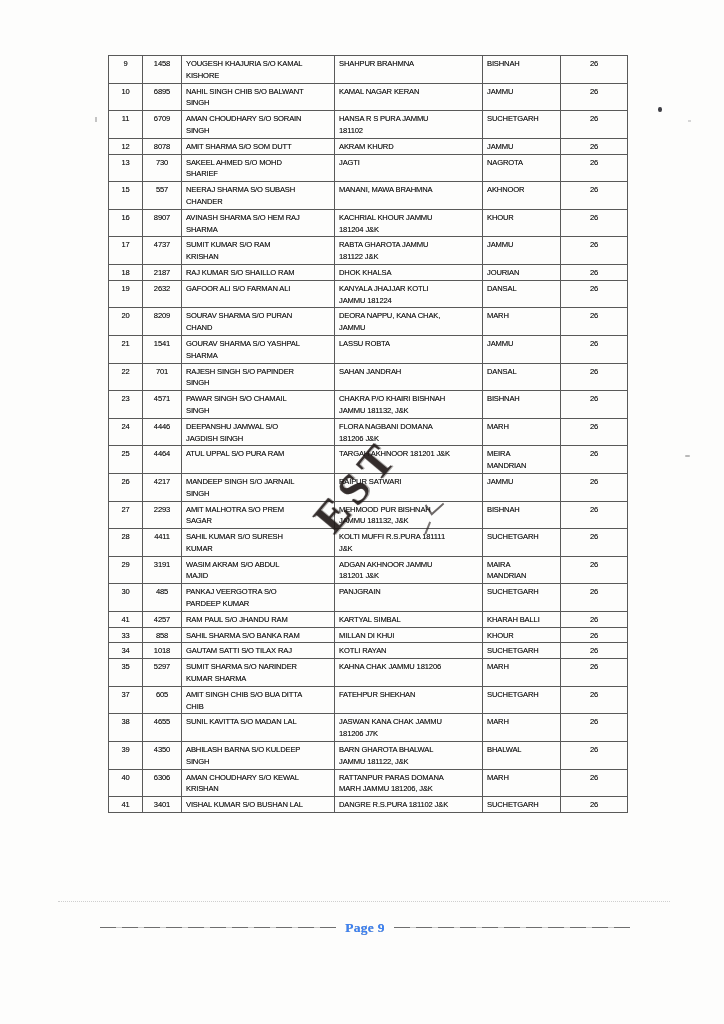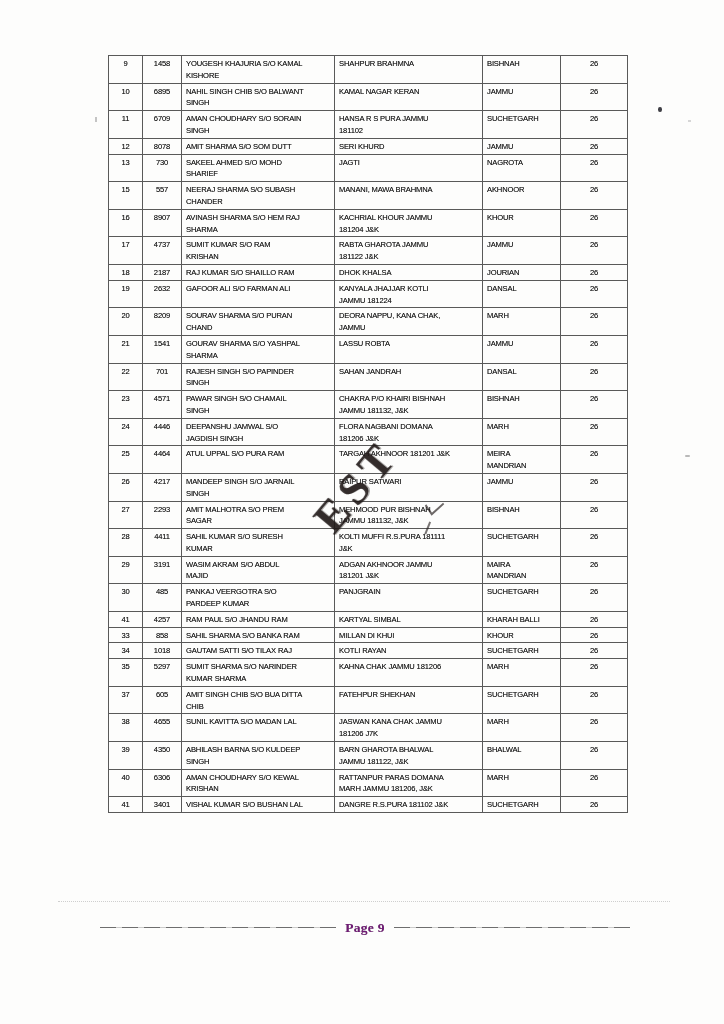--- a/index.html
+++ b/index.html
@@ -68,21 +68,21 @@
     display:flex;align-items:center;gap:9px;
   }
   .footer .rule{
     flex:1;height:2px;
     background:repeating-linear-gradient(90deg,
       #6e6e6e 0 16px, rgba(110,110,110,0.35) 16px 22px);
     background-size:100% 1.4px;background-repeat:no-repeat;background-position:center;
   }
   .footer .page-label{
     font-family:"Liberation Serif",serif;font-weight:bold;
-    font-size:13.5px;color:#701a75;letter-spacing:0.3px;
+    font-size:13.5px;color:#3b82f6;letter-spacing:0.3px;
     text-shadow:0 0 0.5px rgba(0,0,0,0.4);
   }
 </style>
 </head>
 <body>
 
 <div class="sheet">
 
   <table class="roster">
     <colgroup>
@@ -119,21 +119,21 @@
 SINGH</td>
           <td class="c-text">HANSA R S PURA JAMMU
 181102</td>
           <td class="c-text">SUCHETGARH</td>
           <td class="c-num">26</td>
         </tr>
         <tr>
           <td class="c-num">12</td>
           <td class="c-num">8078</td>
           <td class="c-text">AMIT SHARMA S/O SOM DUTT</td>
-          <td class="c-text">SERI KHURD</td>
+          <td class="c-text">AKRAM KHURD</td>
           <td class="c-text">JAMMU</td>
           <td class="c-num">26</td>
         </tr>
         <tr>
           <td class="c-num">13</td>
           <td class="c-num">730</td>
           <td class="c-text">SAKEEL AHMED S/O MOHD
 SHARIEF</td>
           <td class="c-text">JAGTI</td>
           <td class="c-text">NAGROTA</td>

